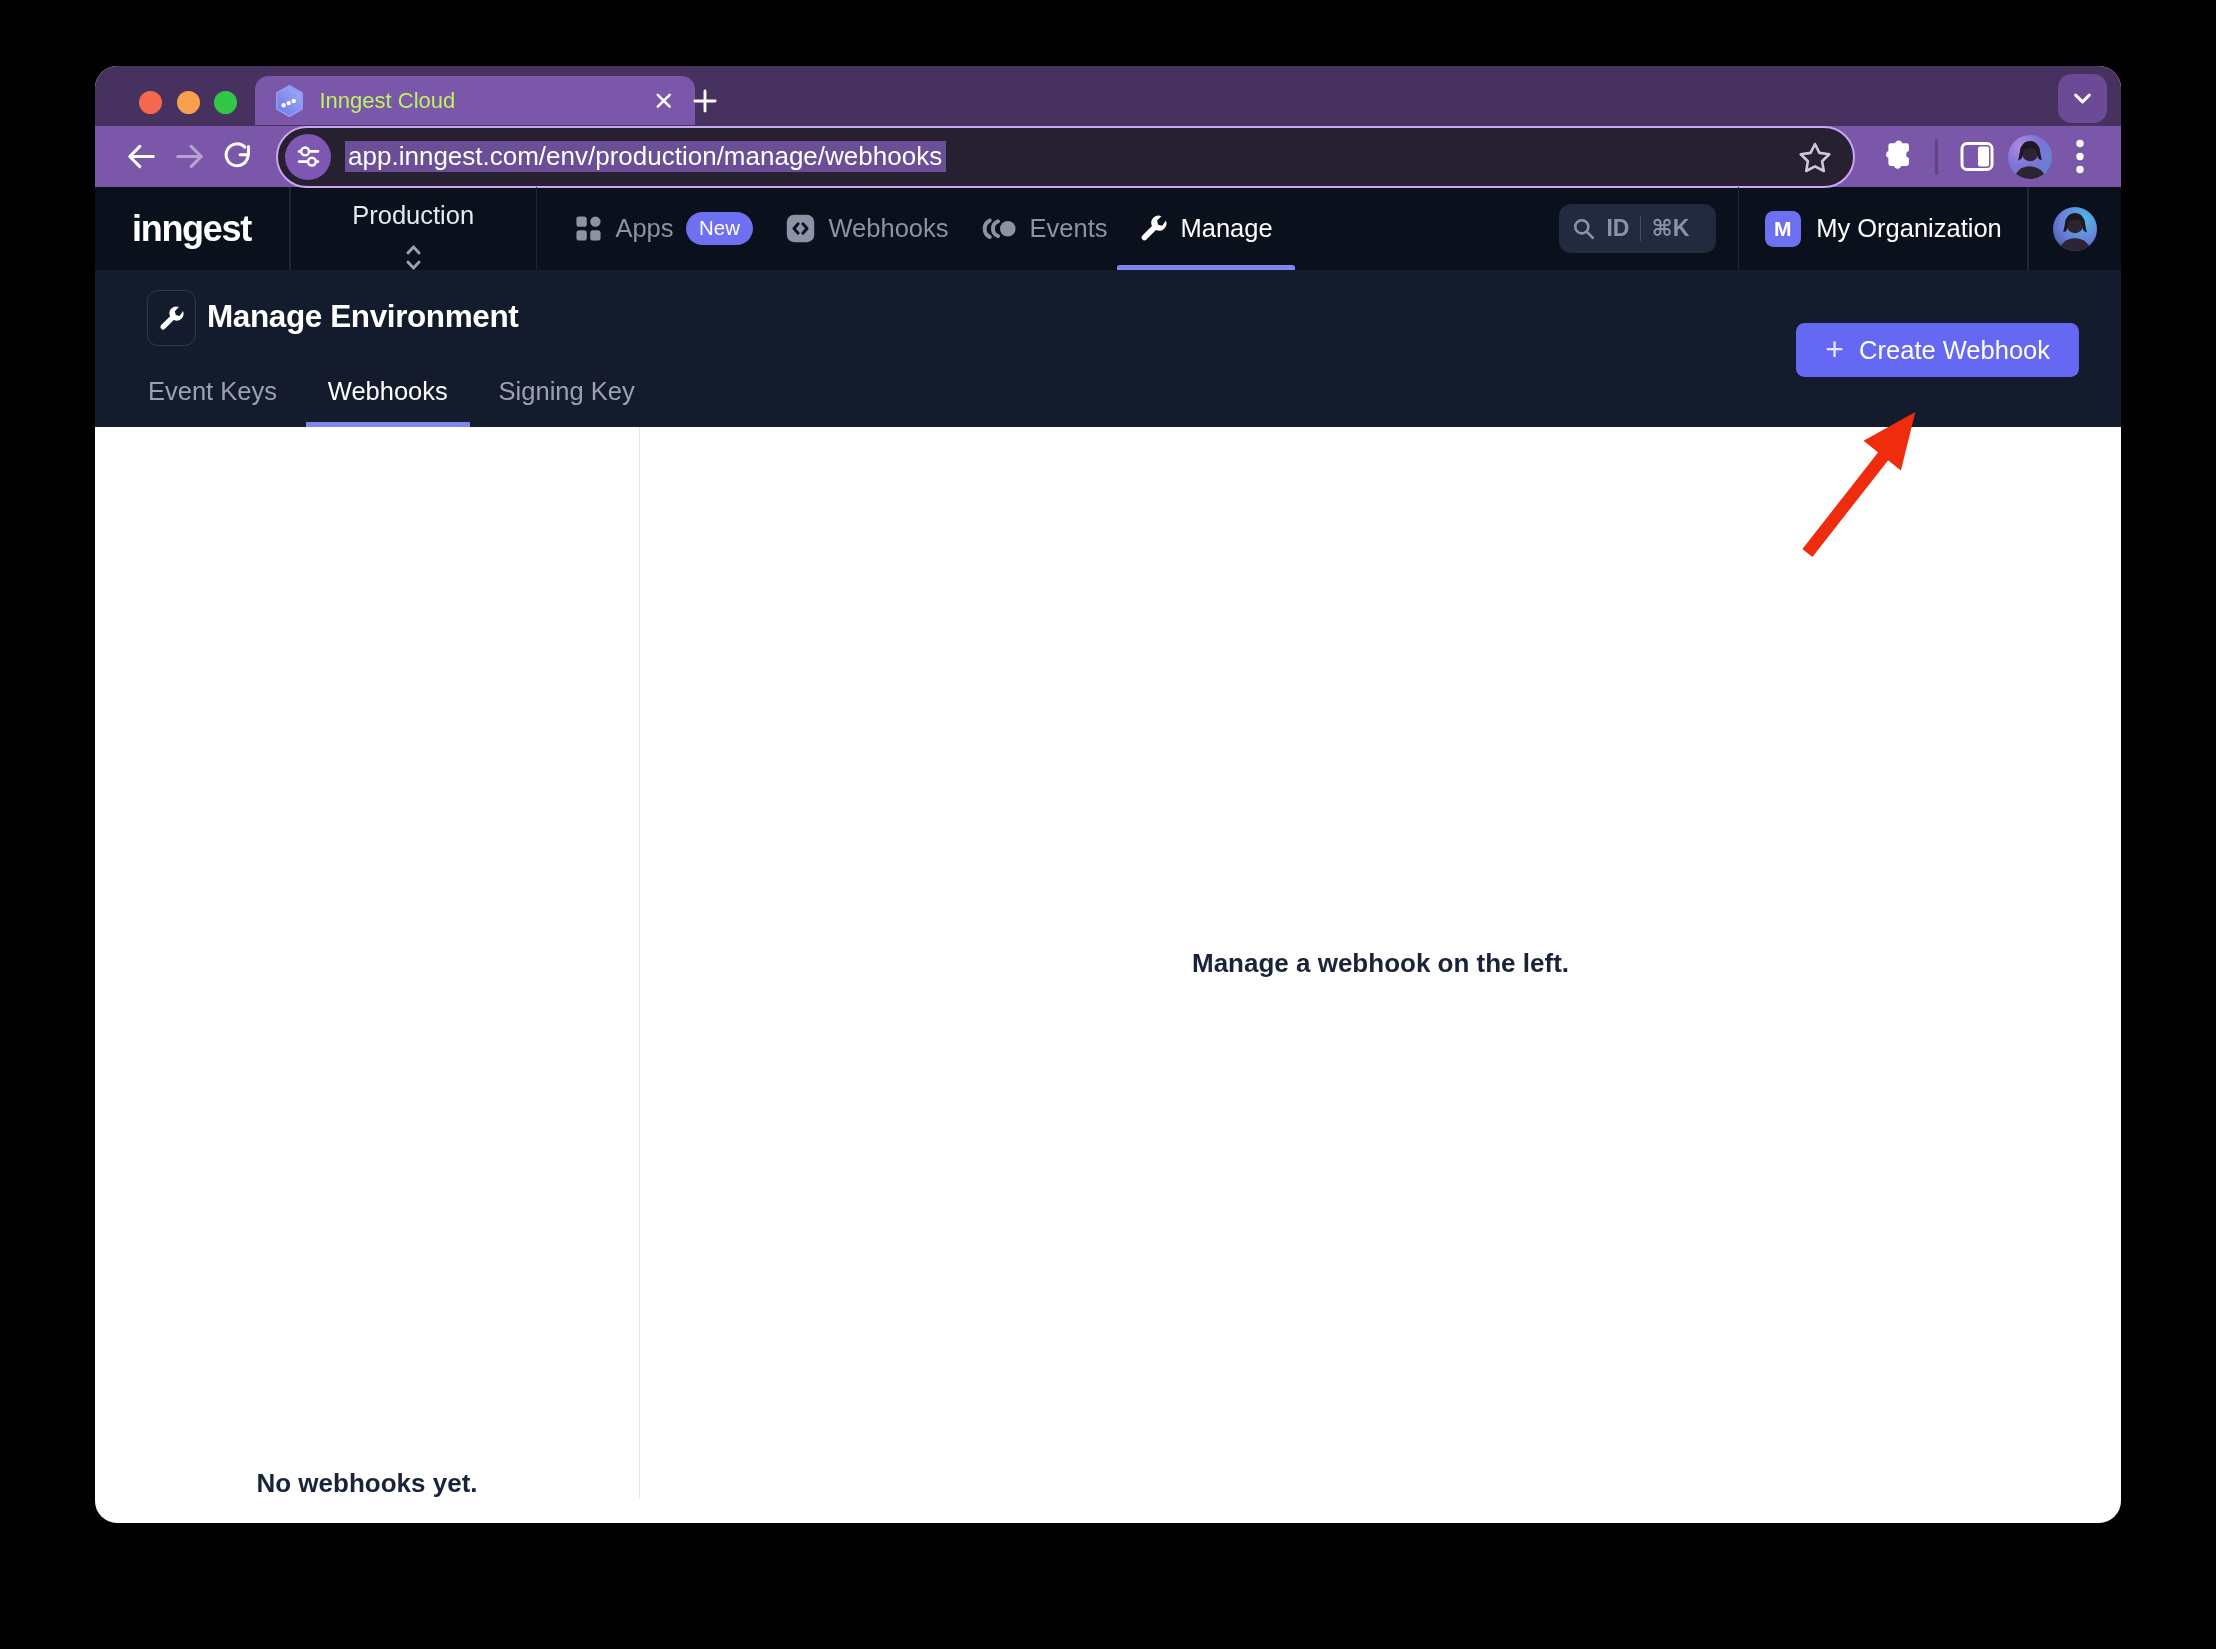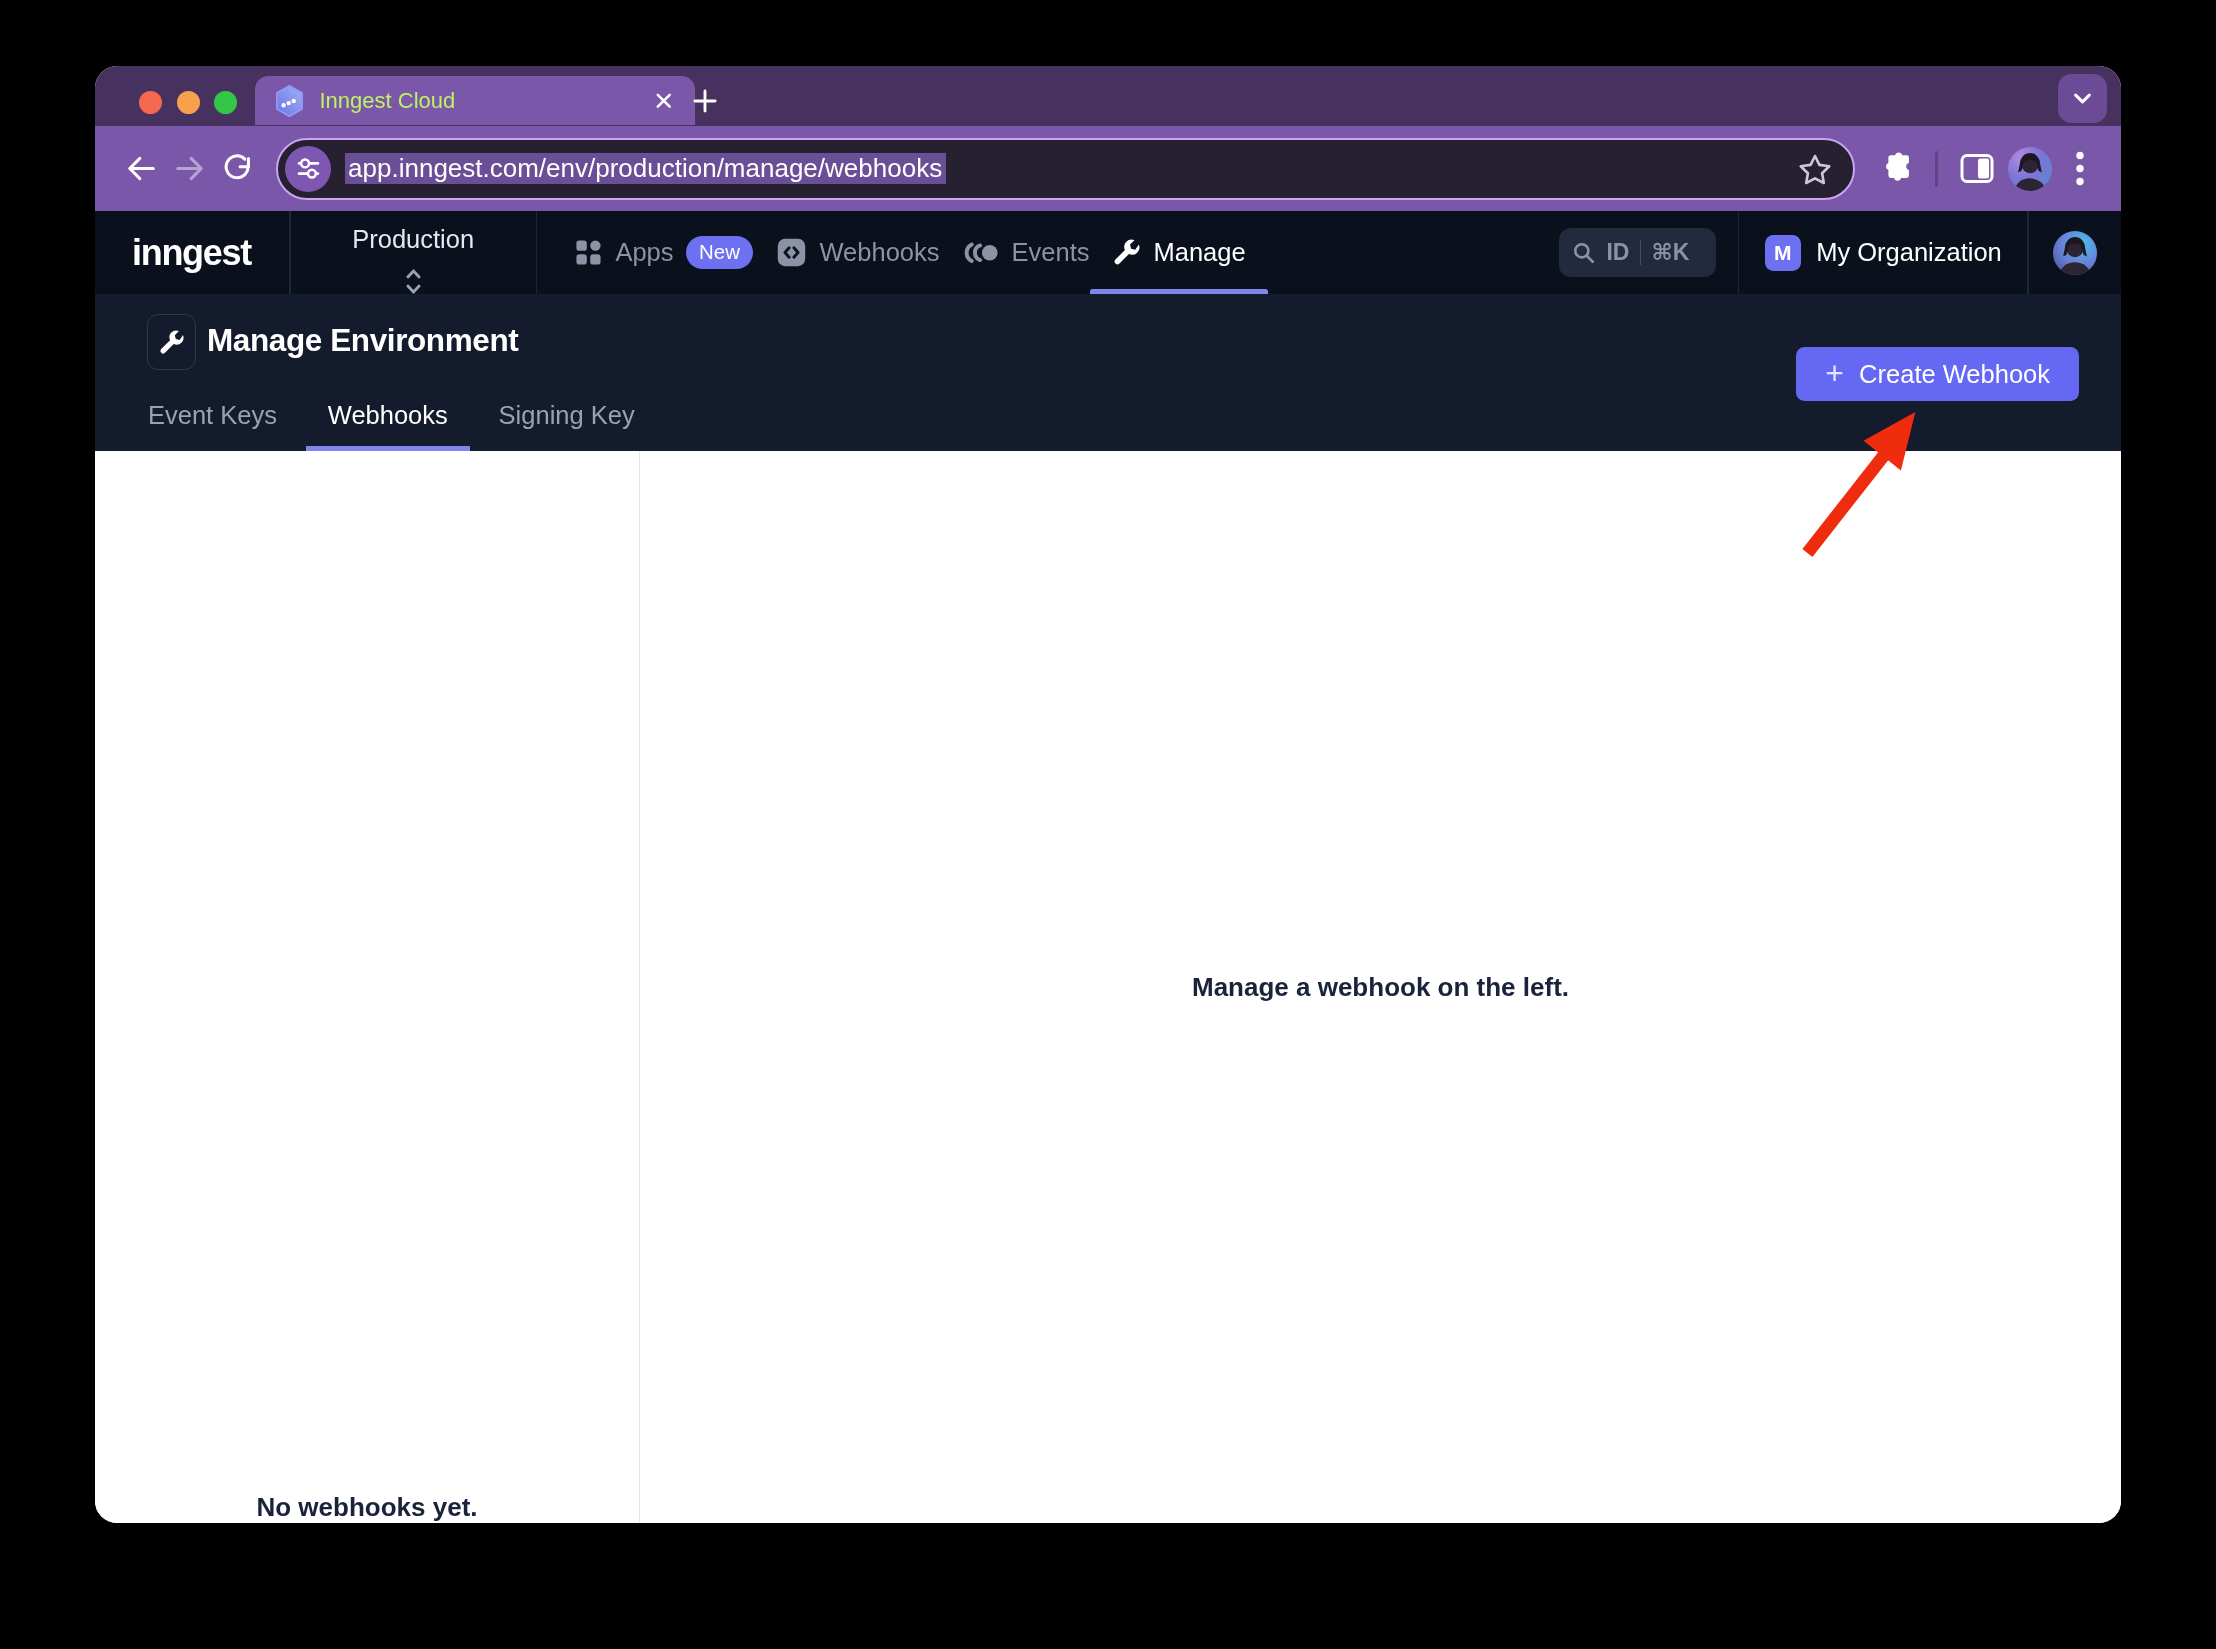--- a/index.html
+++ b/index.html
@@ -13,21 +13,21 @@
   .traffic{position:absolute;left:44px;top:25px;display:flex;gap:14.5px;}
   .traffic .dot{width:23px;height:23px;border-radius:50%;}
   .tab{position:absolute;left:160px;top:10.2px;width:402px;height:49px;background:#7a57a9;
        border-radius:13.6px 13.6px 0 0;display:flex;align-items:center;padding:0 19px;gap:14.5px;}
   .tab-title{color:#bef264;font-size:22px;flex:1;white-space:nowrap;overflow:hidden;}
   .icon-btn{display:flex;align-items:center;justify-content:center;border:none;background:transparent;padding:0;cursor:pointer;}
   .newtab{position:absolute;left:587px;top:12px;width:46px;height:46px;border-radius:12px;}
   .strip-chevron{position:absolute;right:13.6px;top:7.7px;width:49px;height:49px;border-radius:13.6px;background:#6b4b96;}
 
   
-  .toolbar{display:flex;align-items:center;height:85px;background:#7a57a9;padding:0 22px;}
+  .toolbar{display:flex;align-items:center;height:61px;background:#7a57a9;padding:0 22px;}
   .toolbar .navbtn{width:48px;height:48px;border-radius:50%;flex:0 0 auto;}
   .urlbar{flex:1;display:flex;align-items:center;height:58px;margin:0 19px 0 15.3px;
           background:#262030;border:2.6px solid #c9a7f2;border-radius:34px;padding:0 6.8px;min-width:0;}
   .site-info{width:46px;height:46px;border-radius:50%;background:#7e57b2;flex:0 0 auto;}
   .url-text{margin-left:13.6px;font-size:26px;color:#fff;white-space:nowrap;overflow:hidden;}
   .url-text .sel{background:#6b4f96;padding:4.3px 3.4px;border-radius:1.7px;}
   .star-btn{margin-left:auto;margin-right:12px;width:37px;height:37px;flex:0 0 auto;}
   .tb-right{display:flex;align-items:center;gap:8.5px;flex:0 0 auto;}
   .tb-divider{width:3.4px;height:36px;background:#5e4585;border-radius:1.7px;margin:0 8.5px;}
   .avatar-browser{width:44px;height:44px;border-radius:50%;overflow:hidden;flex:0 0 auto;
@@ -36,21 +36,21 @@
 
   
   .appnav{display:flex;align-items:stretch;height:83px;background:#0b101d;color:#8b93a4;}
   .appnav .sect{display:flex;align-items:center;}
   .sect.logo-sect{width:194px;padding-left:37px;box-sizing:border-box;text-align:center;}
   .logo{color:#fff;font-size:36px;font-weight:bold;letter-spacing:-1.3px;cursor:pointer;}
   .vdiv{width:1.7px;background:#1e2734;}
   .sect.env-sect{width:245px;padding:0 22px;box-sizing:border-box;gap:13.6px;cursor:pointer;flex-direction:column;}
   .env-dot{width:14.5px;height:14.5px;border-radius:50%;background:#3caee3;}
   .env-name{color:#e4e8ef;font-size:25.5px;flex:1;}
-  .sect.items-sect{flex:1;gap:23px;padding-left:37px;}
+  .sect.items-sect{flex:1;gap:32px;padding-left:37px;}
   .navitem{display:flex;align-items:center;gap:12px;font-size:25.5px;height:100%;cursor:pointer;position:relative;}
   .navitem.active{color:#fff;}
   .navitem.active .underline{position:absolute;left:-22px;right:-22px;bottom:0;height:5.1px;background:#7f86ee;border-radius:2.6px 2.6px 0 0;}
   .badge-new{background:#6d70f1;color:#fff;font-size:20.4px;padding:5.1px 13.6px;border-radius:850px;}
   .search-box{display:flex;align-items:center;gap:10.2px;width:157px;height:49px;border-radius:12px;
               background:#222b3d;padding:0 13.6px;box-sizing:border-box;margin-right:22px;cursor:pointer;
               color:#8a92a6;font-size:23px;font-weight:bold;}
   .search-div{width:1.7px;height:25.5px;background:#465062;}
   .sect.org-sect{padding:0 25.5px;gap:15.3px;cursor:pointer;}
   .org-badge{width:36px;height:36px;border-radius:8.5px;background:#6d70f1;color:#fff;font-size:21px;

